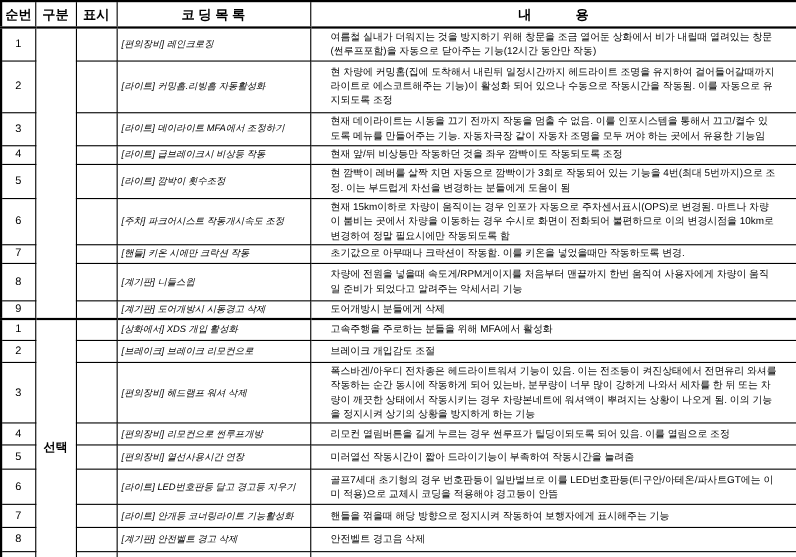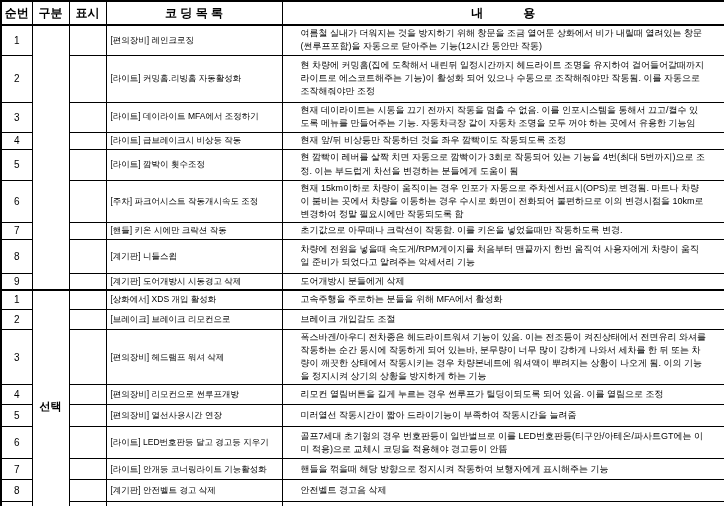--- a/index.html
+++ b/index.html
@@ -13,21 +13,21 @@
   th,td{border:1px solid #000;vertical-align:middle;overflow:hidden;}
   thead th{
     border-bottom:2px solid #000;
     font-weight:bold;font-size:12px;height:20px;
     text-align:center;white-space:pre;padding:1px 0;
   }
   tbody + tbody tr:first-child td{border-top:2px solid #000;}
   td.cell-no{text-align:center;font-size:10px;padding:0;}
   td.cell-group{text-align:center;font-weight:bold;font-size:11px;padding:0;}
   td.cell-mark{padding:0;}
-  td.cell-item{font-size:8.5px;padding:1px 4px;line-height:1.3;word-break:keep-all;}
+  td.cell-item{font-size:8.5px;padding:1px 4px;line-height:1.3;word-break:keep-all;font-style:italic;}
   td.cell-desc{font-size:9px;padding:1px 18px;line-height:1.45;word-break:break-all;text-align:left;}
 </style>
 </head>
 <body>
 
 <table>
   <colgroup>
     <col class="c-no">
       <col class="c-group">
       <col class="c-mark">
@@ -48,21 +48,21 @@
         <td class="cell-no">1</td>
         <td class="cell-group" rowspan="9"></td>
         <td class="cell-mark"></td>
         <td class="cell-item">[편의장비] 레인크로징</td>
         <td class="cell-desc">여름철 실내가 더워지는 것을 방지하기 위해 창문을 조금 열어둔 상화에서 비가 내릴때 열려있는 창문(썬루프포함)을 자동으로 닫아주는 기능(12시간 동안만 작동)</td>
       </tr>
       <tr style="height: 47px;">
         <td class="cell-no">2</td>
         <td class="cell-mark"></td>
         <td class="cell-item">[라이트] 커밍홈.리빙홈 자동활성화</td>
-        <td class="cell-desc">현 차량에 커밍홈(집에 도착해서 내린뒤 일정시간까지 헤드라이트 조명을 유지하여 걸어들어갈때까지 라이트로 에스코트해주는 기능)이 활성화 되어 있으나 수동으로 조작해줘야만 작동됨. 이를 자동으로 조작해줘야만 조정</td>
+        <td class="cell-desc">현 차량에 커밍홈(집에 도착해서 내린뒤 일정시간까지 헤드라이트 조명을 유지하여 걸어들어갈때까지 라이트로 에스코트해주는 기능)이 활성화 되어 있으나 수동으로 작동시간을 작동됨. 이를 자동으로 유지되도록 조정</td>
       </tr>
       <tr style="height: 30px;">
         <td class="cell-no">3</td>
         <td class="cell-mark"></td>
         <td class="cell-item">[라이트] 데이라이트 MFA에서 조정하기</td>
         <td class="cell-desc">현재 데이라이트는 시동을 끄기 전까지 작동을 멈출 수 없음. 이를 인포시스템을 통해서 끄고/켤수 있도록 메뉴를 만들어주는 기능. 자동차극장 같이 자동차 조명을 모두 꺼야 하는 곳에서 유용한 기능임</td>
       </tr>
       <tr style="height: 17px;">
         <td class="cell-no">4</td>
         <td class="cell-mark"></td>

